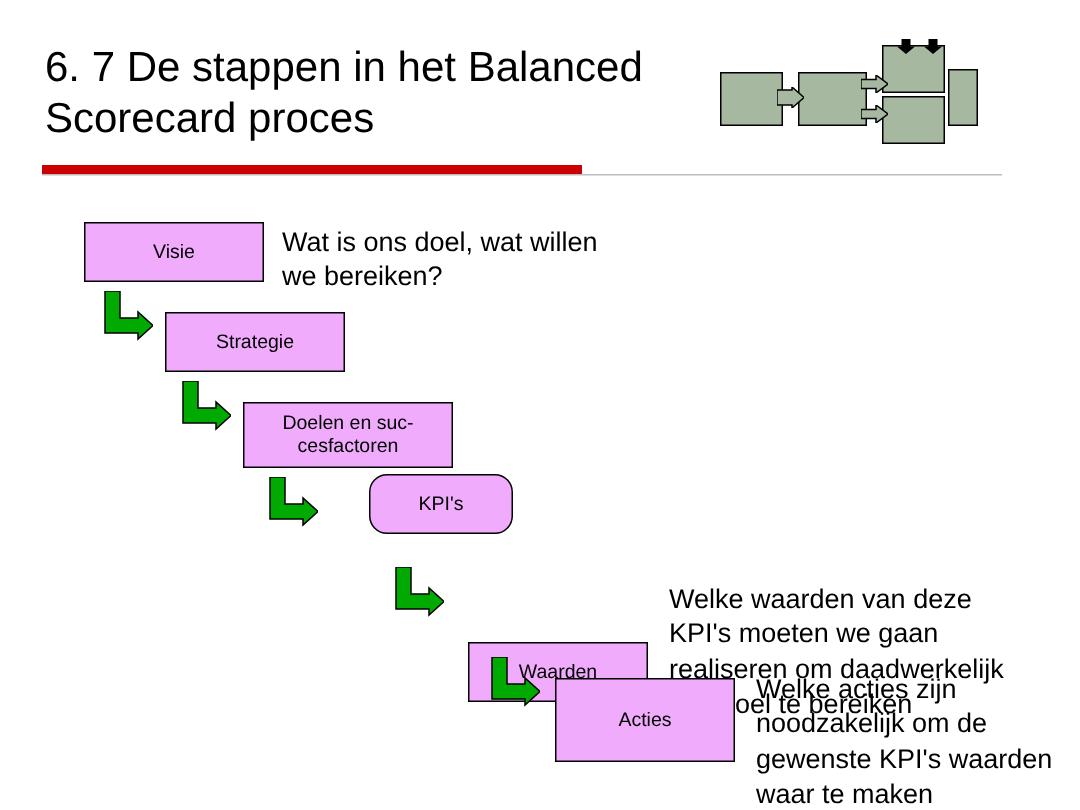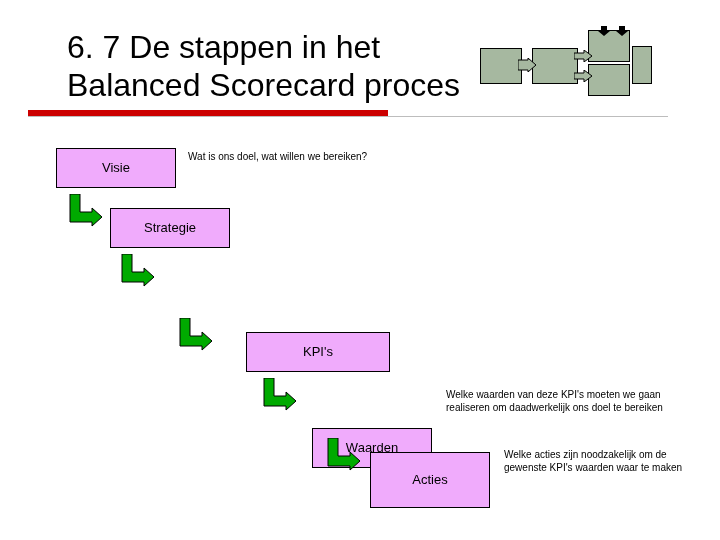--- a/index.html
+++ b/index.html
@@ -14,23 +14,22 @@
   .slide {
     position: relative;
     width: 720px;
     height: 540px;
   }
   .title {
     position: absolute;
     left: 30px;
     top: 28px;
     width: 420px;
-    font-size: 32px;
+    font-size: 28px;
     line-height: 1.2;
-    margin-left: 37px;
   }
   .rule-red {
     position: absolute;
     left: 28px;
     top: 110px;
     width: 360px;
     height: 6px;
     background: #cc0000;
   }
   .rule-grey {
@@ -70,21 +69,21 @@
     align-items: center;
     justify-content: center;
     text-align: center;
     font-size: 13px;
     line-height: 1.15;
     padding: 2px 4px;
     box-sizing: border-box;
   }
   .step-desc {
     position: absolute;
-    font-size: 10px;
+    font-size: 18px;
     line-height: 1.3;
   }
 
   
   .l-arrow {
     position: absolute;
     width: 36px;
     height: 36px;
   }
 </style>
@@ -118,22 +117,24 @@
     <svg class="arr" style="left:136px; top:-4px;" width="12" height="10">
         <polygon points="3,0 9,0 9,5 12,5 6,10 0,5 3,5" fill="#000"></polygon>
       </svg>
   </div>
 
   <div class="step-box" style="left:56px;  top:148px; width:120px; height:40px;">Visie</div>
   <div class="step-desc" style="left:188px; top:150px; width:220px;">Wat is ons doel, wat willen we bereiken?</div>
 
   <div class="step-box" style="left:110px; top:208px; width:120px; height:40px;">Strategie</div>
 
+  <div class="step-box" style="left:162px; top:268px; width:140px; height:44px; white-space:pre-line;">Doelen en suc-
+cesfactoren</div>
 
-  <div class="step-box" style="left:246px; top:332px; width:144px; height:40px;">KPI's</div>
+  <div class="step-box" style="left:246px; top:316px; width:96px; height:40px;border-radius:12px;">KPI's</div>
 
   <div class="step-box" style="left:312px; top:392px; width:120px; height:40px;margin-top:36px;">Waarden</div>
   <div class="step-desc" style="left:446px; top:388px; width:230px;">Welke waarden van deze KPI's moeten we gaan realiseren om daadwerkelijk ons doel te bereiken</div>
 
   <div class="step-box" style="left:370px; top:452px; width:120px; height:56px;">Acties</div>
   <div class="step-desc" style="left:504px; top:448px; width:200px;">Welke acties zijn noodzakelijk om de gewenste KPI's waarden waar te maken</div>
 
   <svg class="l-arrow" style="left:66px;  top:194px;" viewBox="0 0 36 36">
       <path d="M4 0 L14 0 L14 18 L26 18 L26 14 L36 23 L26 32 L26 28 L4 28 Z" fill="#00aa00" stroke="#000" stroke-width="1"></path>
     </svg>

